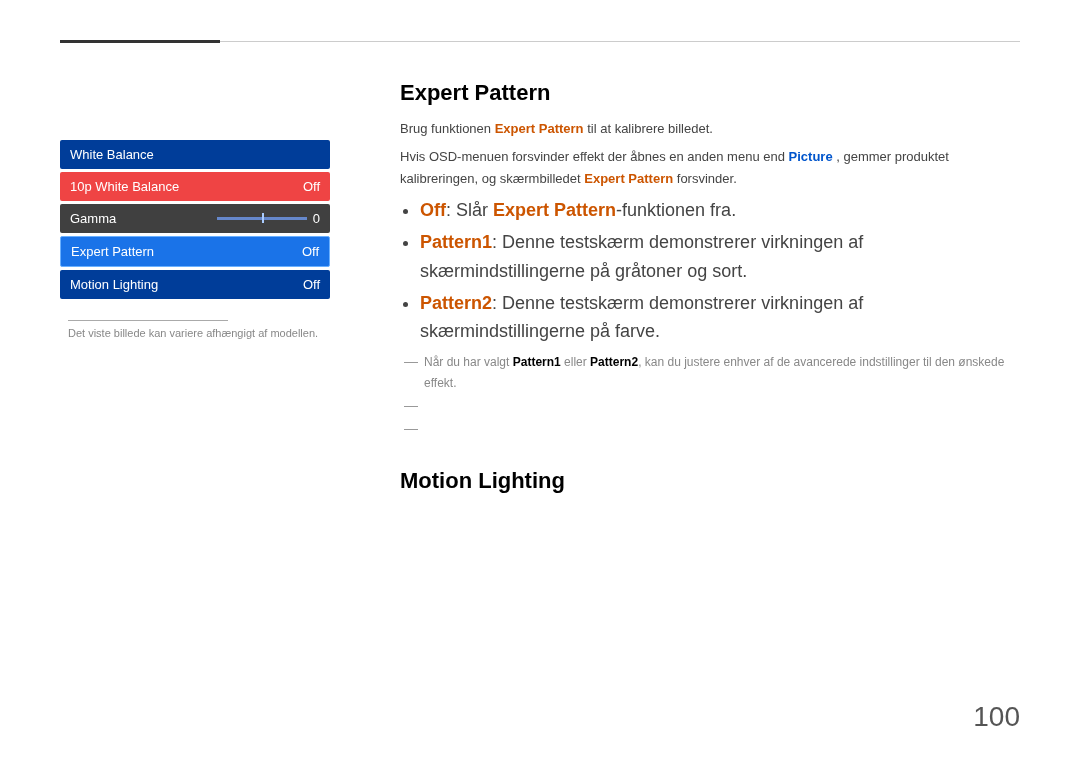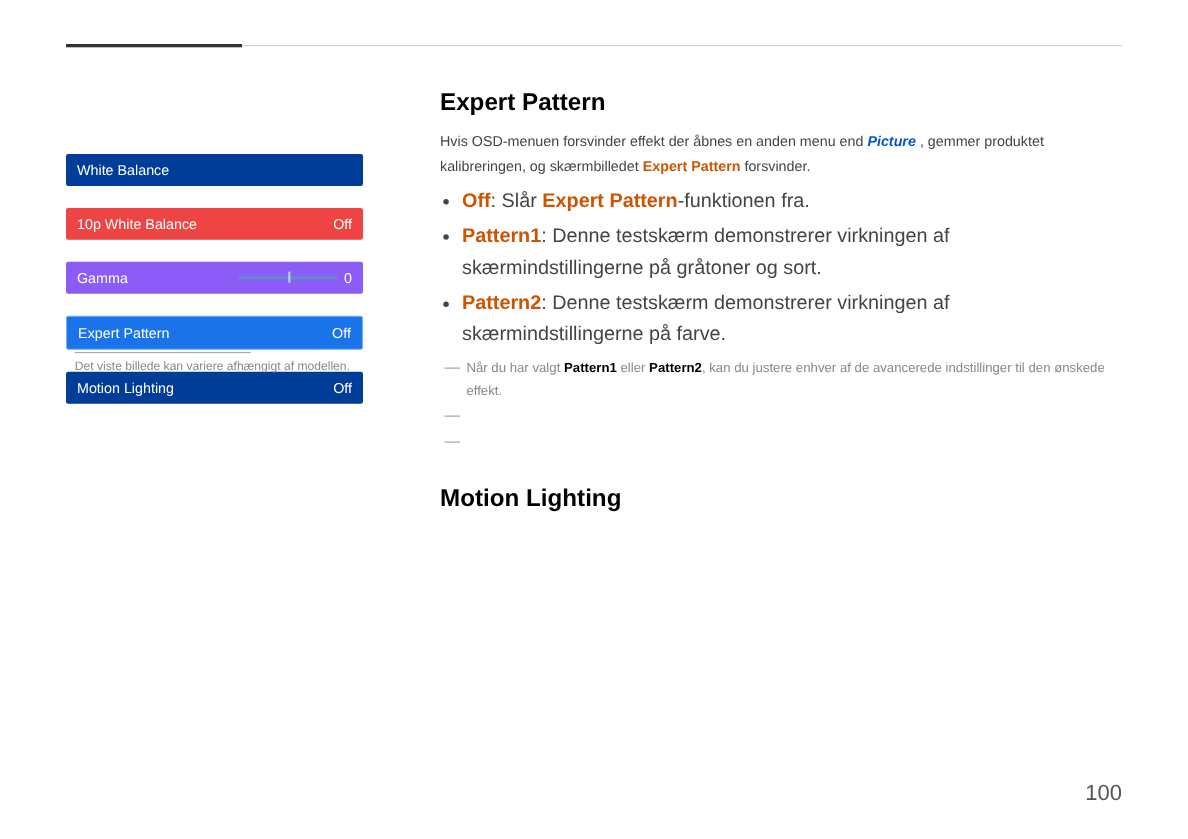--- a/index.html
+++ b/index.html
@@ -41,34 +41,34 @@
       top: 140px;
       left: 60px;
       width: 270px;
     }
 
     .menu-item {
       display: flex;
       align-items: center;
       justify-content: space-between;
       padding: 7px 10px;
-      margin-bottom: 20px;
+      margin-bottom: 3px;
       border-radius: 2px;
       font-size: 13px;
       color: #fff;
     }
 
     .menu-item.white-balance {
       background: #003d99;
     }
     .menu-item.ten-p {
       background: #ef4444;
     }
     .menu-item.gamma {
-      background: #8b5cf6;
+      background: #404040;
       gap: 43px;
     }
     .menu-item.expert-pattern {
       background: #1a73e8;
       border: 1px solid #6ab0ff;
     }
     .menu-item.motion-lighting {
       background: #003d99;
     }
 
@@ -147,21 +147,20 @@
       margin-bottom: 6px;
     }
 
     .highlight-orange {
       color: #cc5500;
       font-weight: bold;
     }
     .highlight-blue {
       color: #0055cc;
       font-weight: bold;
-      font-style: italic;
     }
     .highlight-black {
       font-weight: bold;
       color: #000;
     }
 
     .bullet-list {
       margin-left: 20px;
       margin-top: 4px;
       margin-bottom: 6px;
@@ -187,21 +186,21 @@
       color: #999;
       font-size: 14px;
       line-height: 1.4;
     }
 
     
     .page-number {
       position: absolute;
       bottom: 30px;
       right: 60px;
-      font-size: 20px;
+      font-size: 28px;
       color: #555;
       font-weight: normal;
     }
   </style>
 </head>
 <body>
 
 <div class="top-lines">
   <div class="top-line-dark"></div>
   <div class="top-line-light"></div>
@@ -240,20 +239,25 @@
 <div class="sidebar-note">
   <div class="sidebar-note-line"></div>
   <p>Det viste billede kan variere afhængigt af modellen.</p>
 </div>
 
 <div class="main-content">
 
   <div class="section">
     <h2 class="section-title">Expert Pattern</h2>
     <div class="section-body">
+      <p>
+        <span>Brug funktionen </span>
+        <span class="highlight-orange">Expert Pattern</span>
+        <span> til at kalibrere billedet.</span>
+      </p>
       <p>
         <span>Hvis OSD-menuen forsvinder effekt der åbnes en anden menu end </span>
         <span class="highlight-blue">Picture</span>
         <span>, gemmer produktet kalibreringen, og skærmbilledet </span>
         <span class="highlight-orange">Expert Pattern</span>
         <span> forsvinder.</span>
       </p>
 
       <ul class="bullet-list">
         <li>

